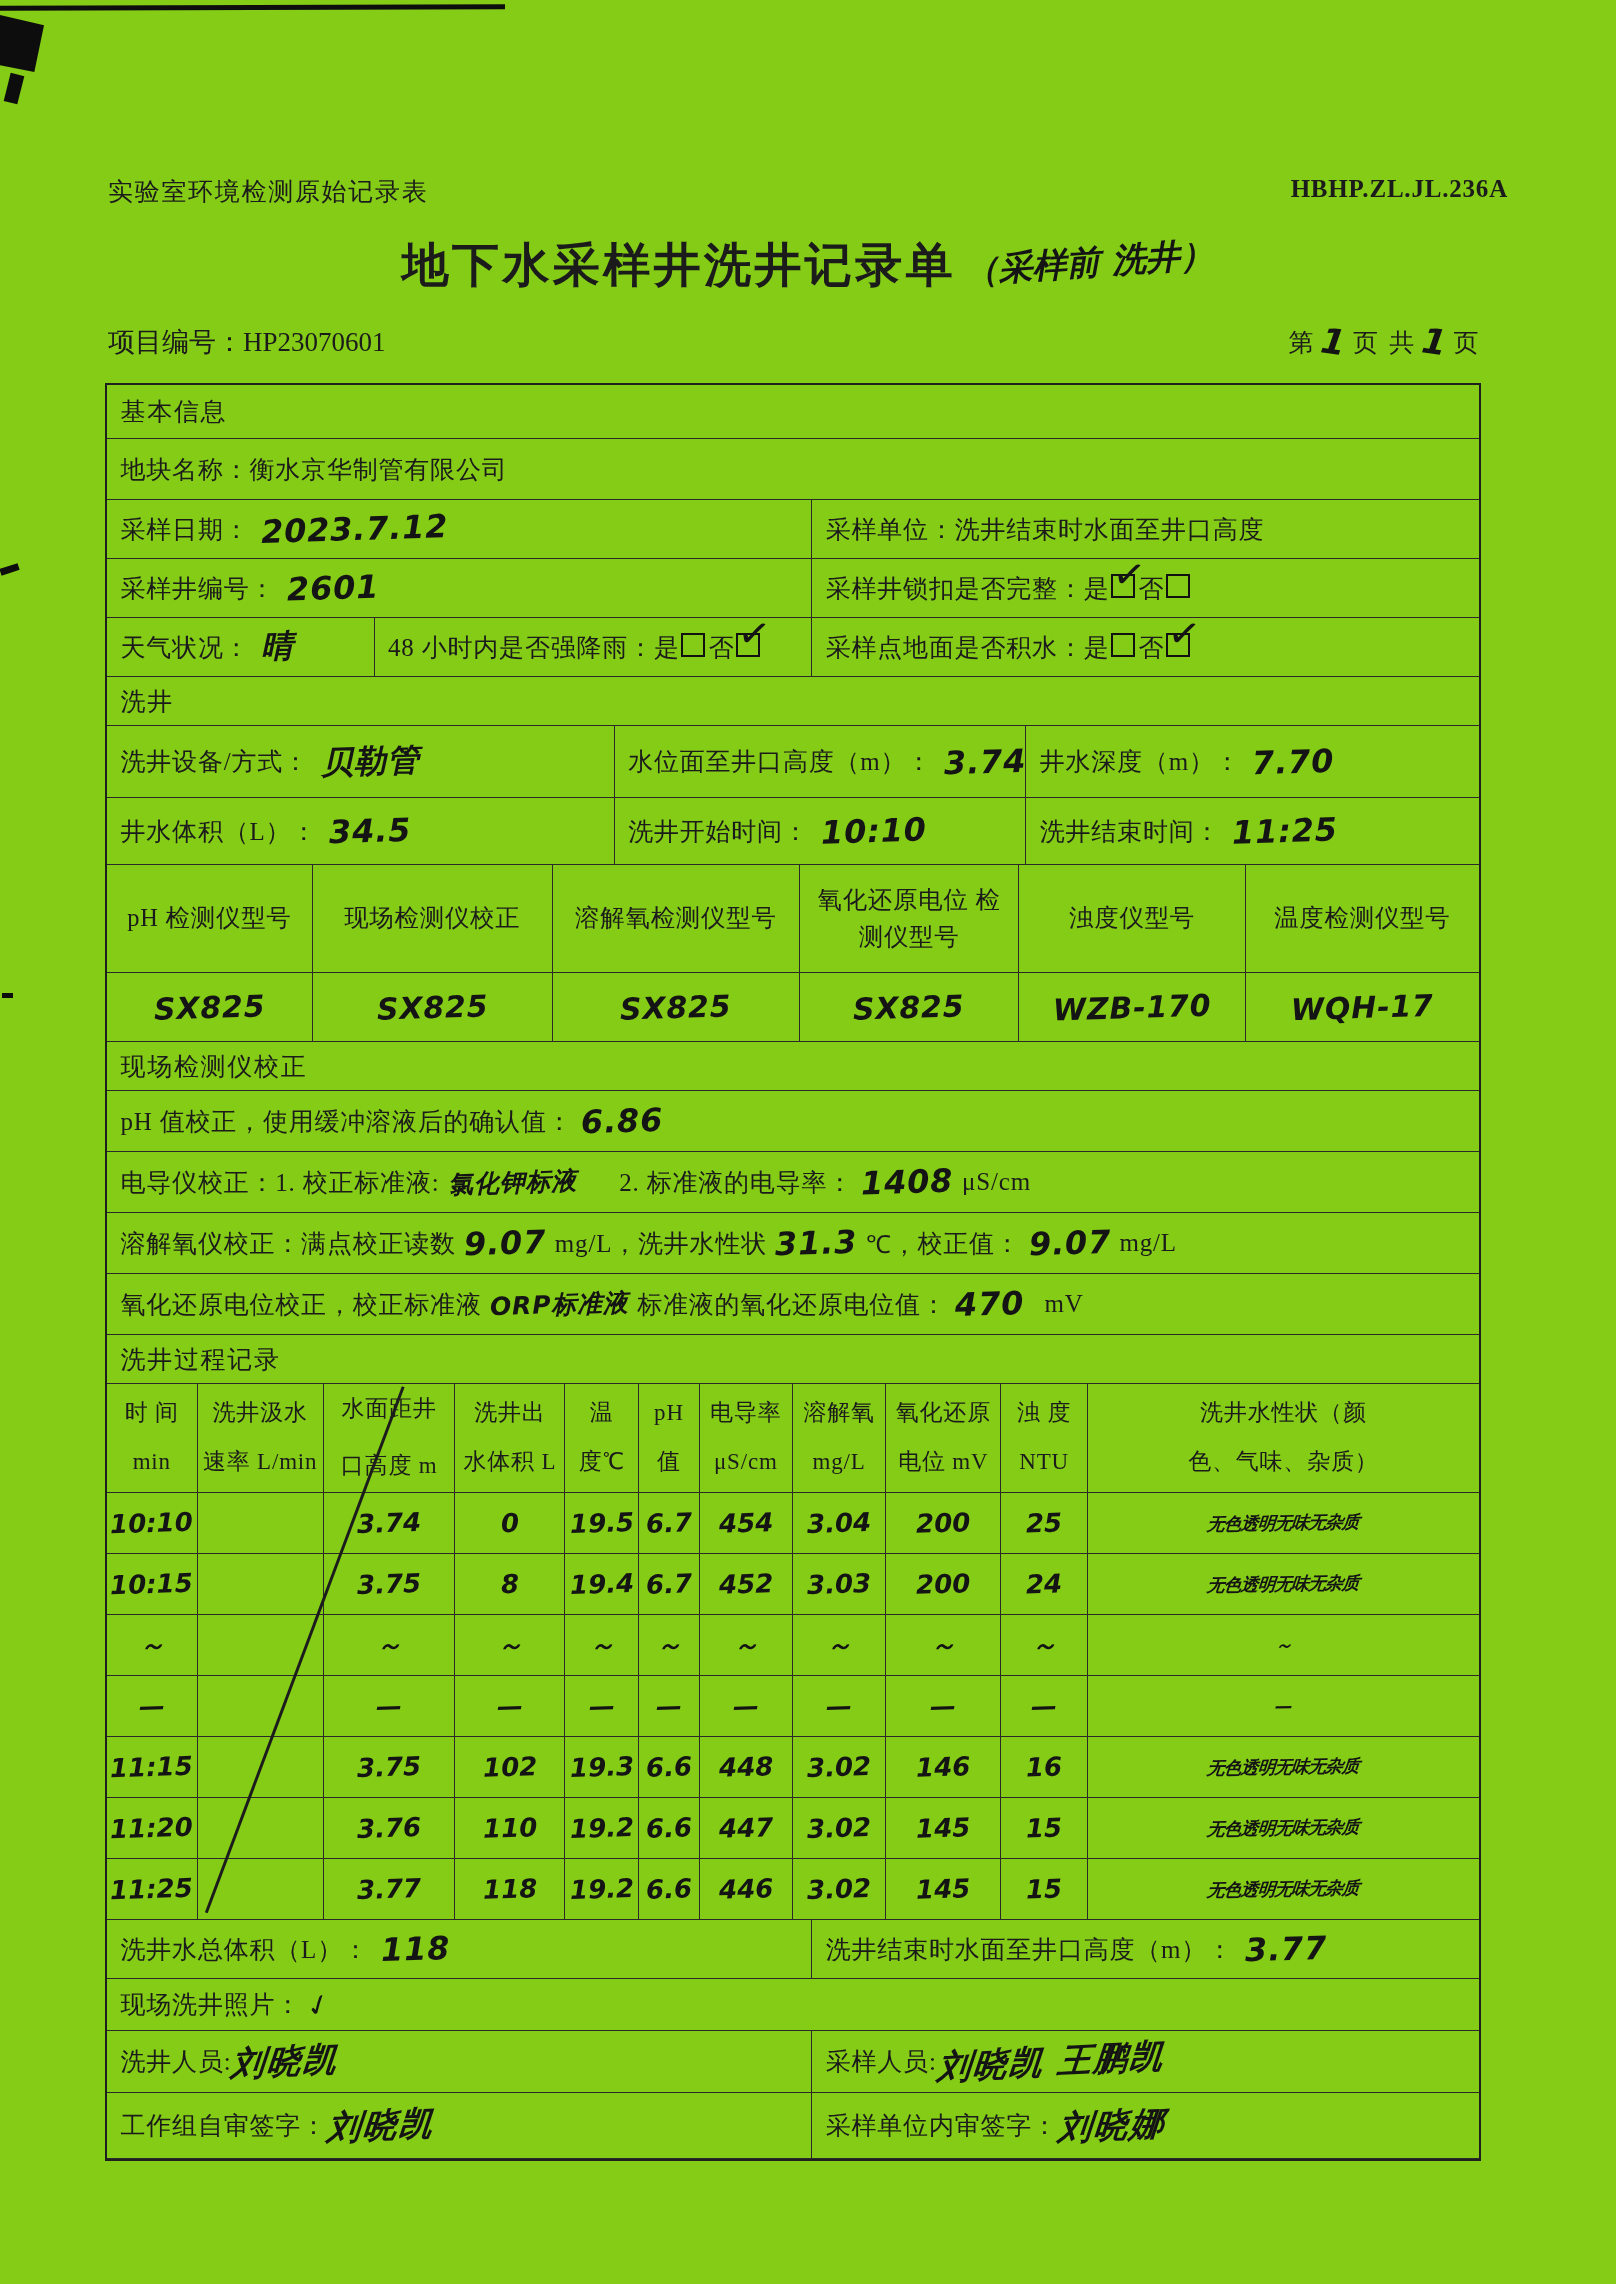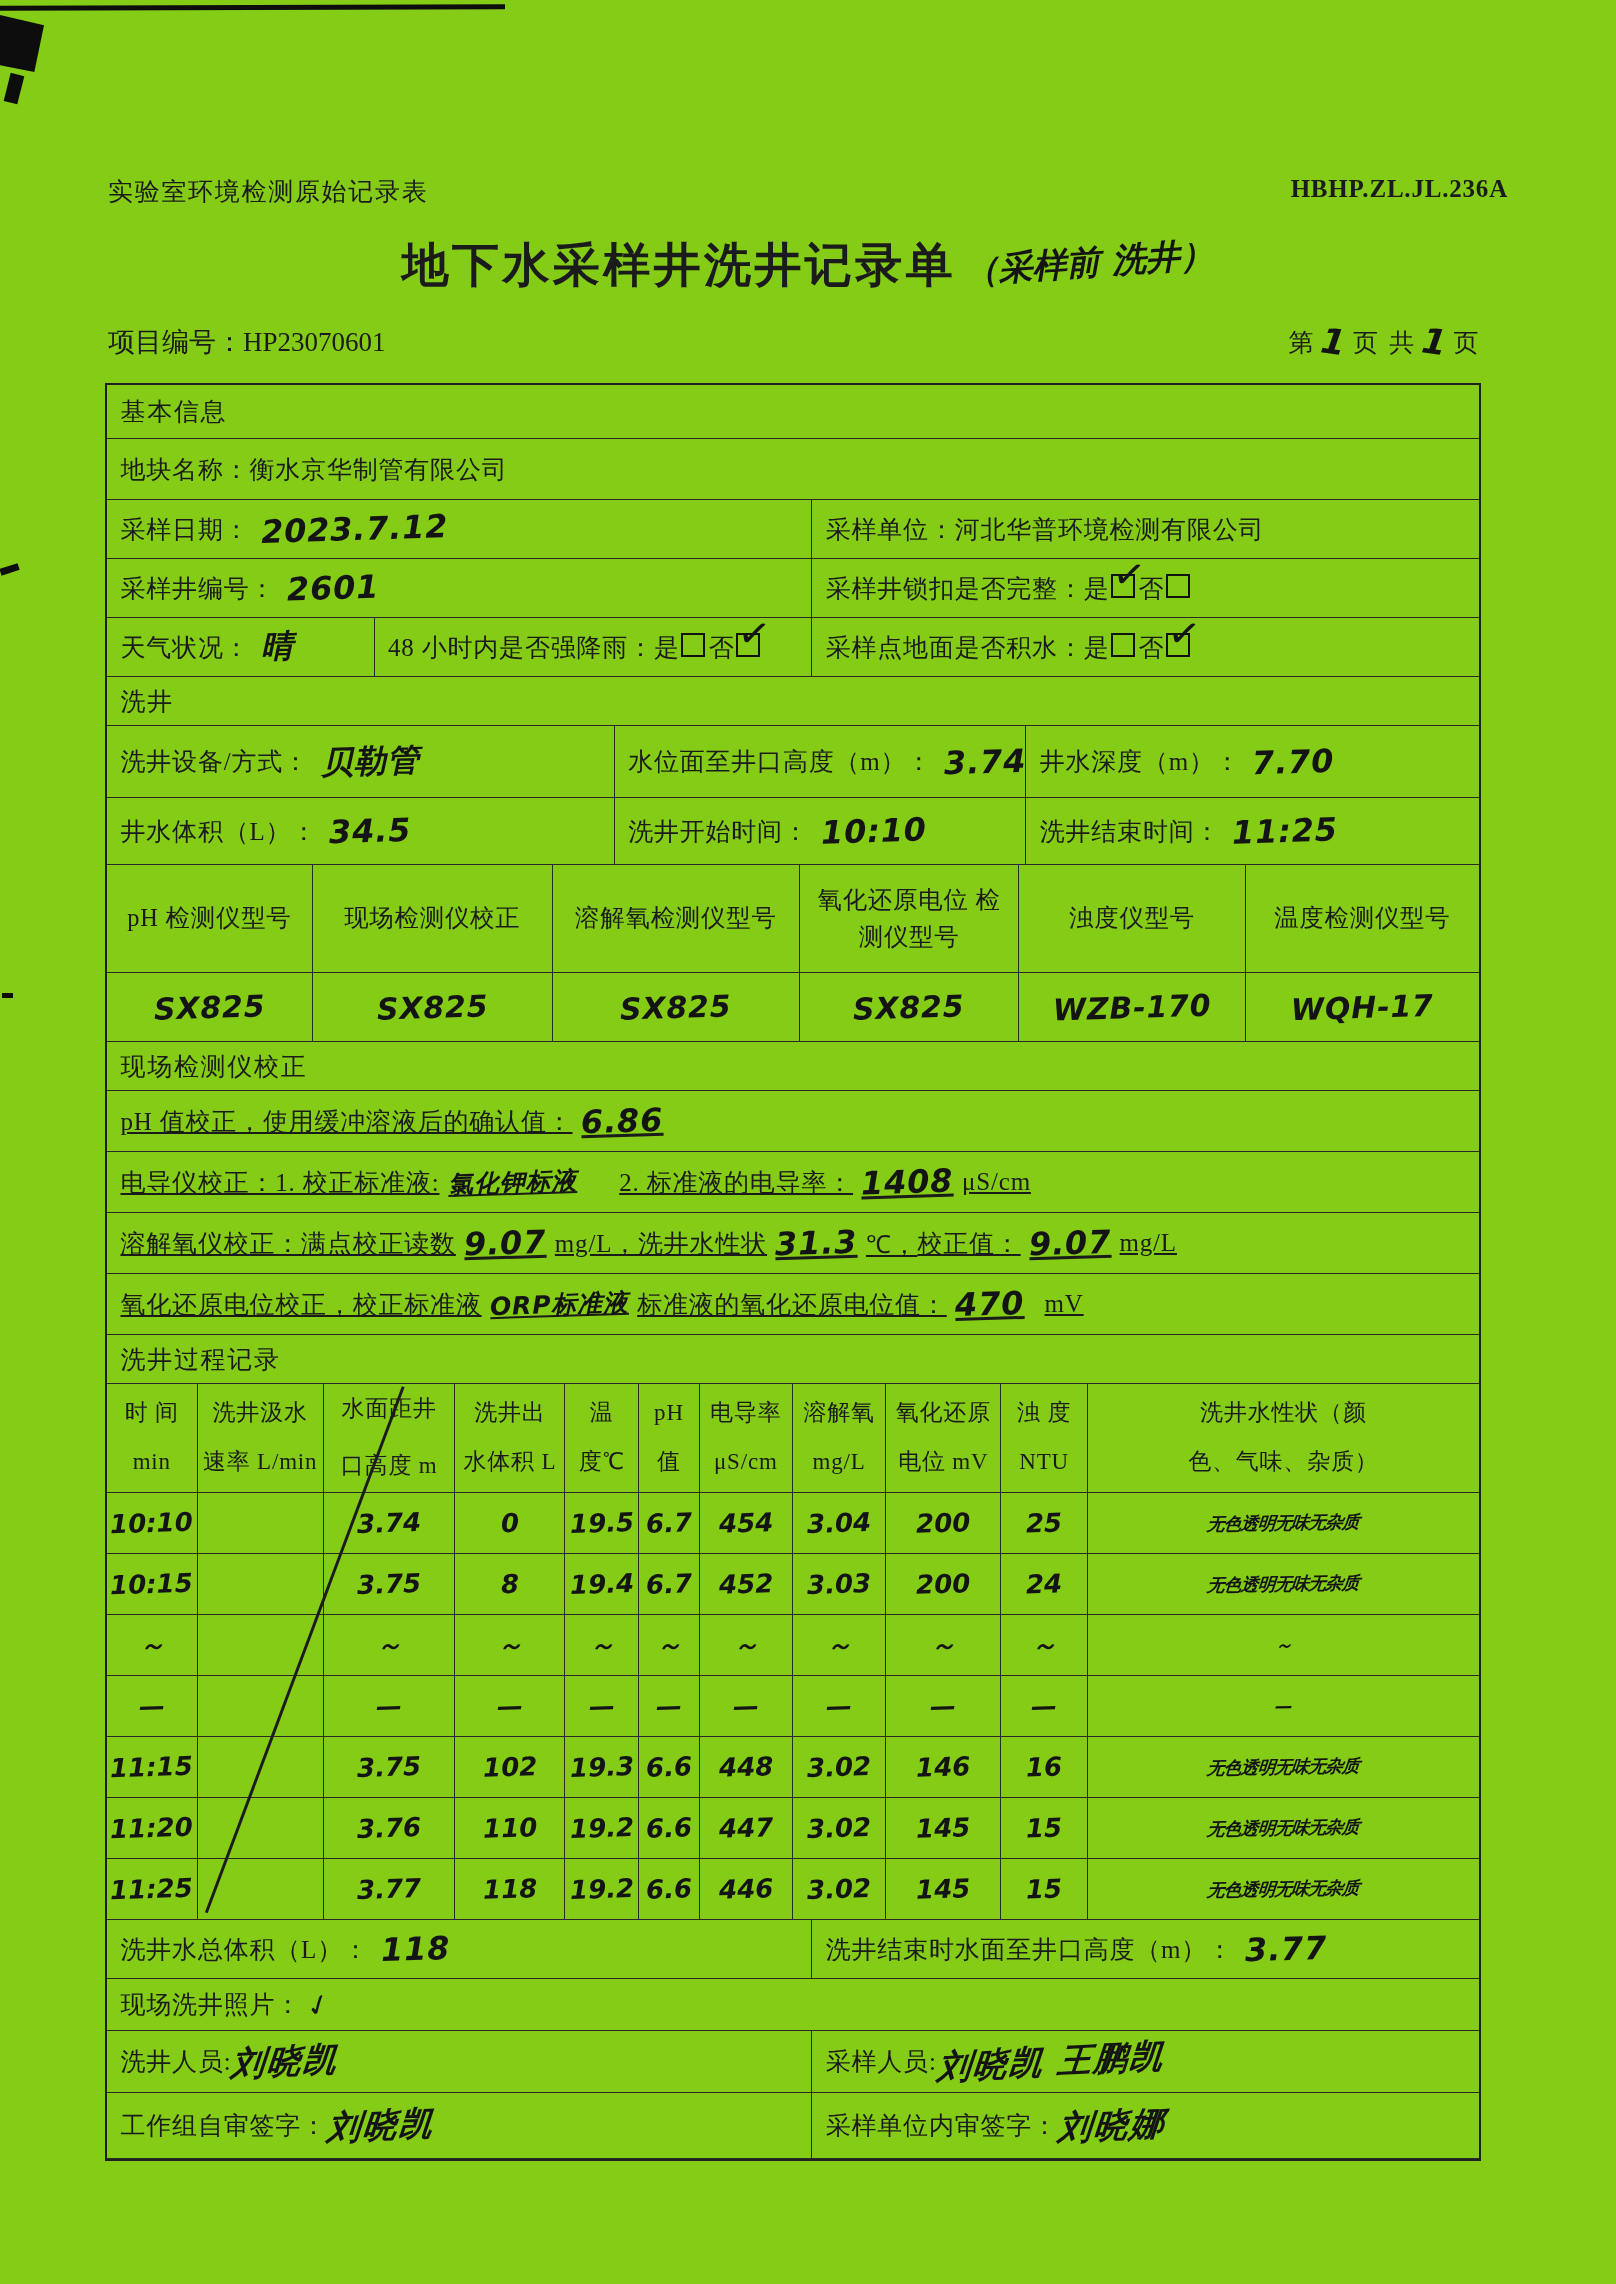--- a/index.html
+++ b/index.html
@@ -39,21 +39,21 @@
   .val-lg{font-size:32px;}
 
   .cbwrap{position:relative;display:inline-block;margin:0 3.4px 0 1.7px;}
   .cb{display:inline-block;width:20px;height:20px;border:2.5px solid #111;vertical-align:-1.7px;}
   .tick{position:absolute;left:1.7px;top:-22px;font-size:39px;transform:rotate(8deg);font-style:normal;}
 
   .instr-cell{justify-content:center;text-align:center;white-space:normal;line-height:1.5;
               font-size:24.4px;padding:5px 8.4px;}
   .instr-val{justify-content:center;font-size:30px;}
 
-  .cal-cell{white-space:normal;text-decoration:underline;}
+  .cal-cell{white-space:normal;}
   .cal-cell .hw{margin:0 8.4px;}
 
   .phead .pcell{display:flex;flex-direction:column;justify-content:space-around;align-items:center;
                 text-align:center;font-size:23px;letter-spacing:0.8px;padding:5px 1.7px;white-space:normal;
                 border-right:1.7px solid #2a2a2a;box-sizing:border-box;line-height:1.25;}
   .phead .pcell:last-child{border-right:none;}
   .prow-b{display:flex;border-bottom:1.7px solid #2a2a2a;box-sizing:border-box;height:61px;}
   .prow-b .pcell{display:flex;align-items:center;justify-content:center;border-right:1.7px solid #2a2a2a;
                  box-sizing:border-box;overflow:hidden;}
   .prow-b .pcell:last-child{border-right:none;}
@@ -101,21 +101,21 @@
       </div>
     </div>
 
     <div class="trow" style="height:59px">
       <div class="tcell" style="width:51.4%">
         <span>采样日期：</span>
           <span class="hw val val-lg">2023.7.12</span>
       </div>
       <div class="tcell" style="width:48.6%">
         <span>采样单位：</span>
-          <span>河北华普环境检测有限公司</span>
+          <span>洗井结束时水面至井口高度</span>
       </div>
     </div>
 
     <div class="trow" style="height:59px">
       <div class="tcell" style="width:51.4%">
         <span>采样井编号：</span>
           <span class="hw val val-lg">2601</span>
       </div>
       <div class="tcell" style="width:48.6%">
         <span>采样井锁扣是否完整：</span>

